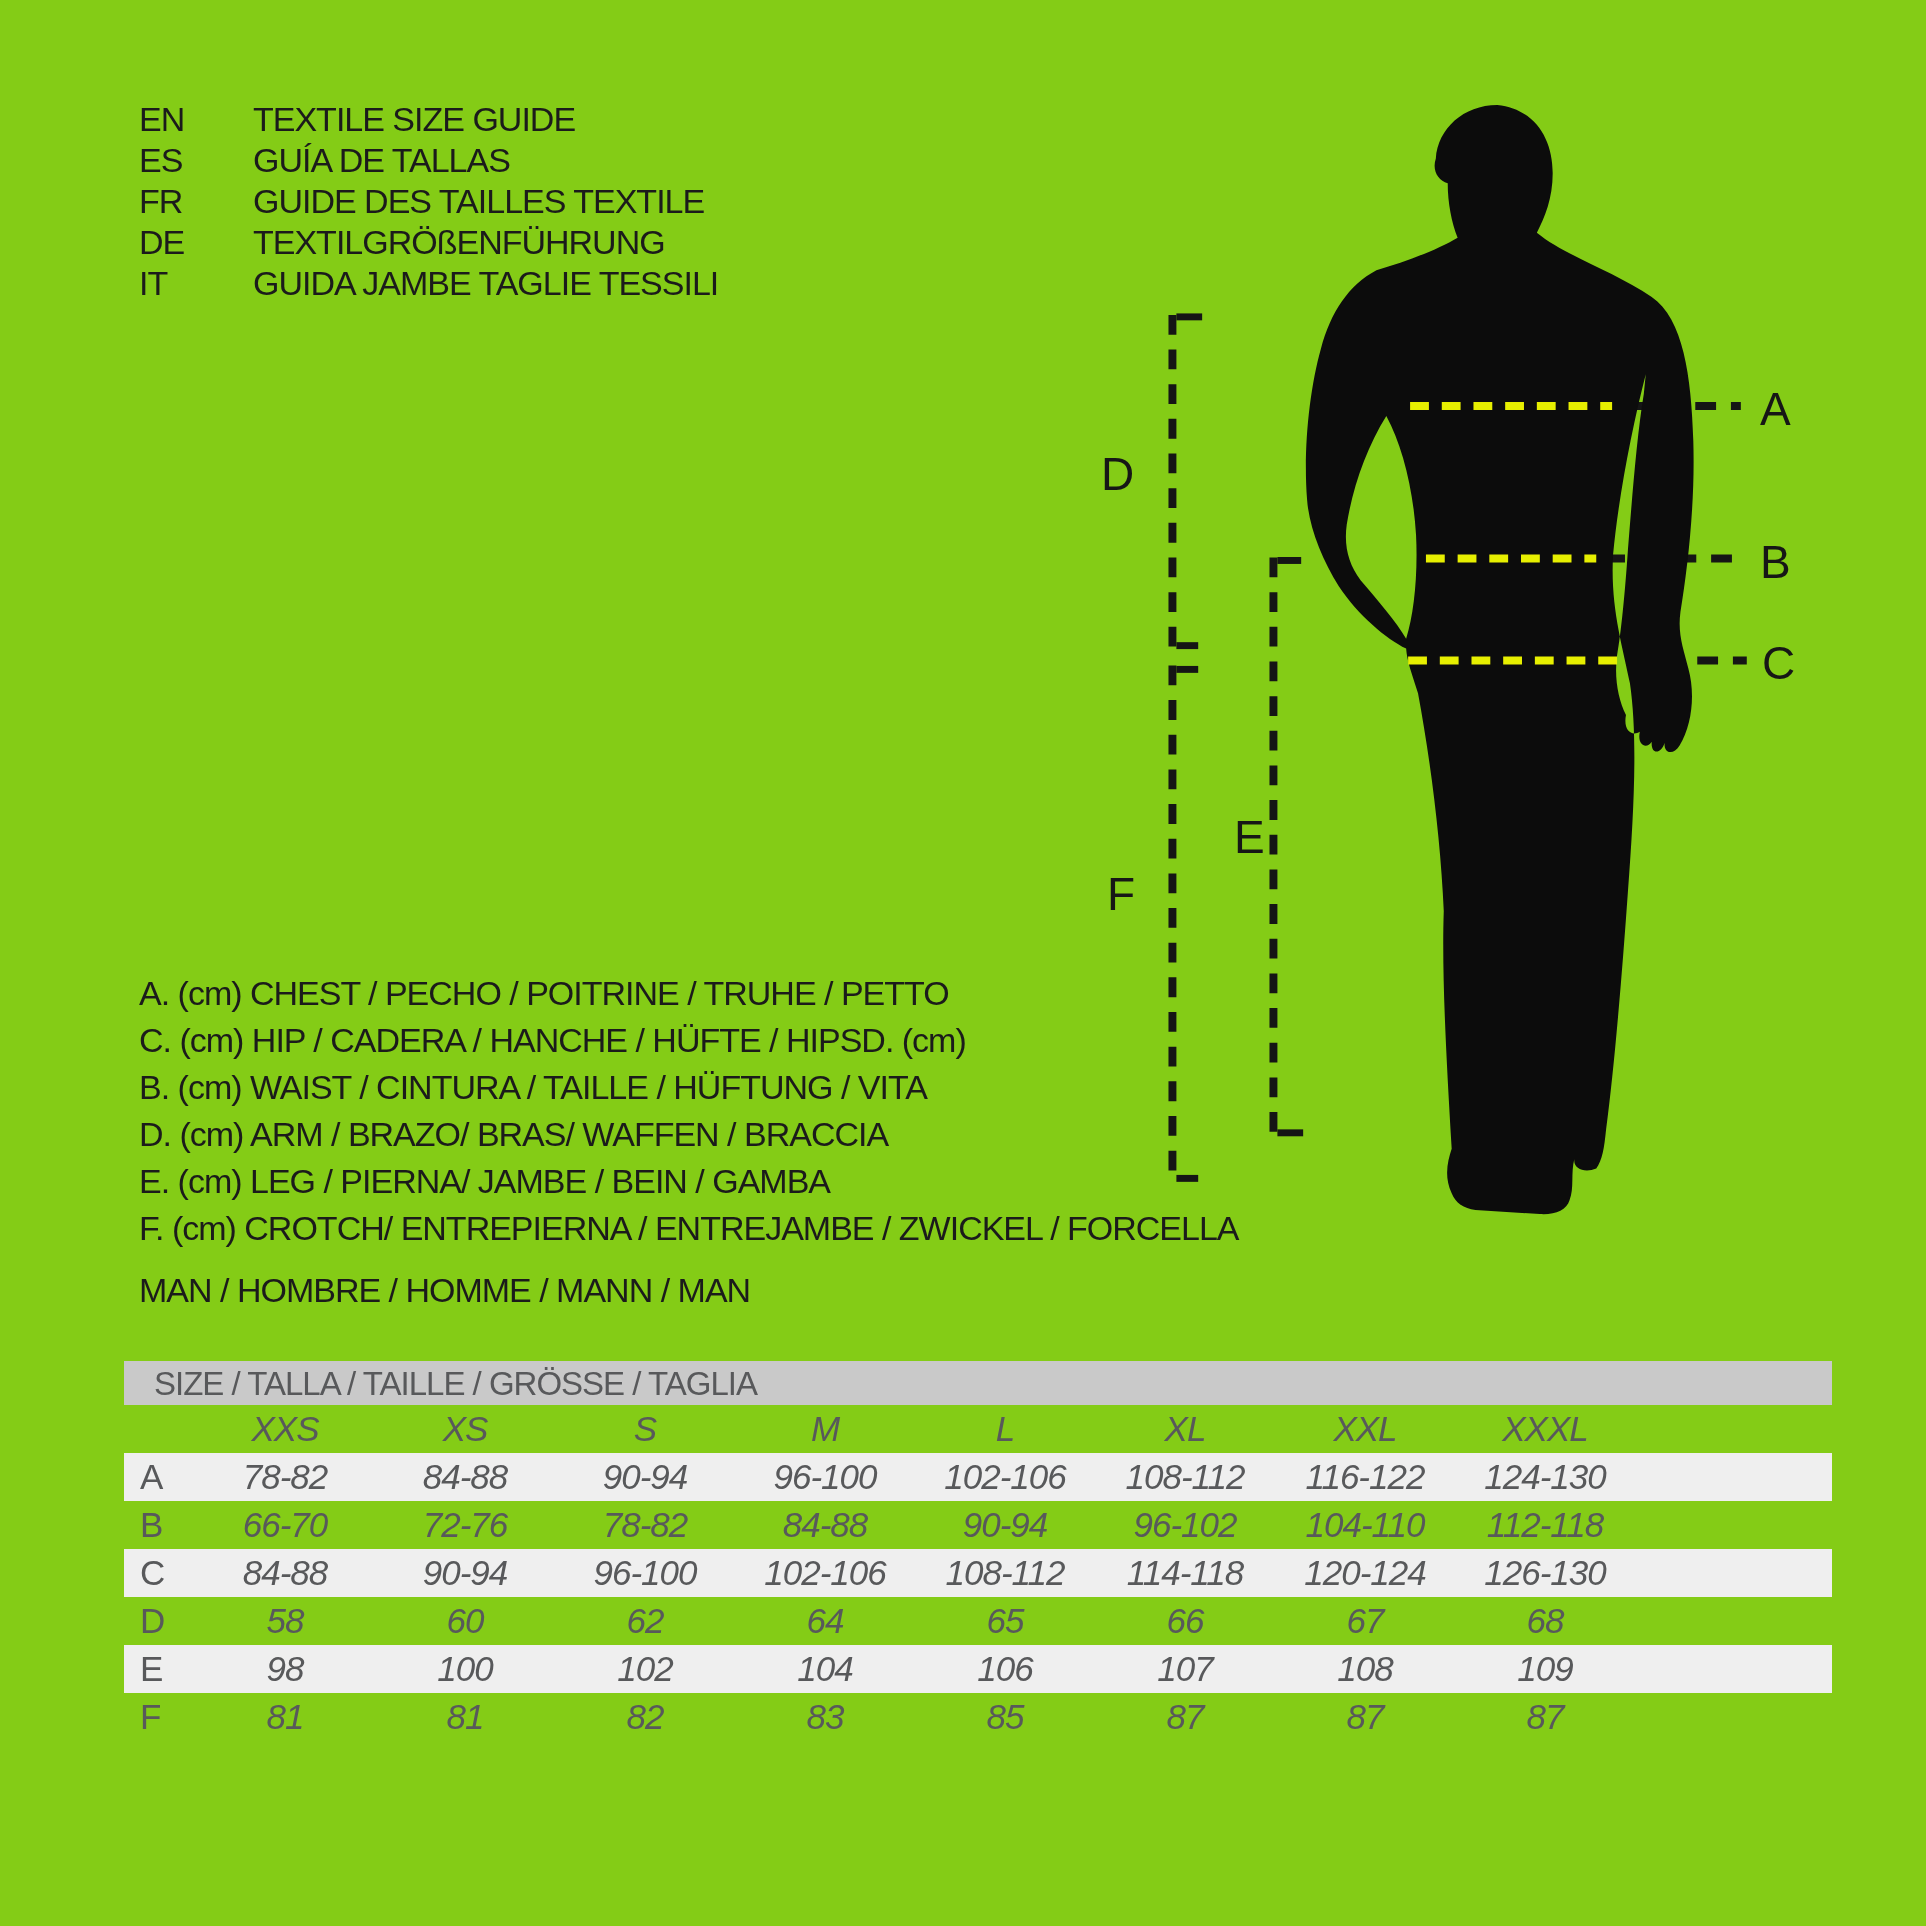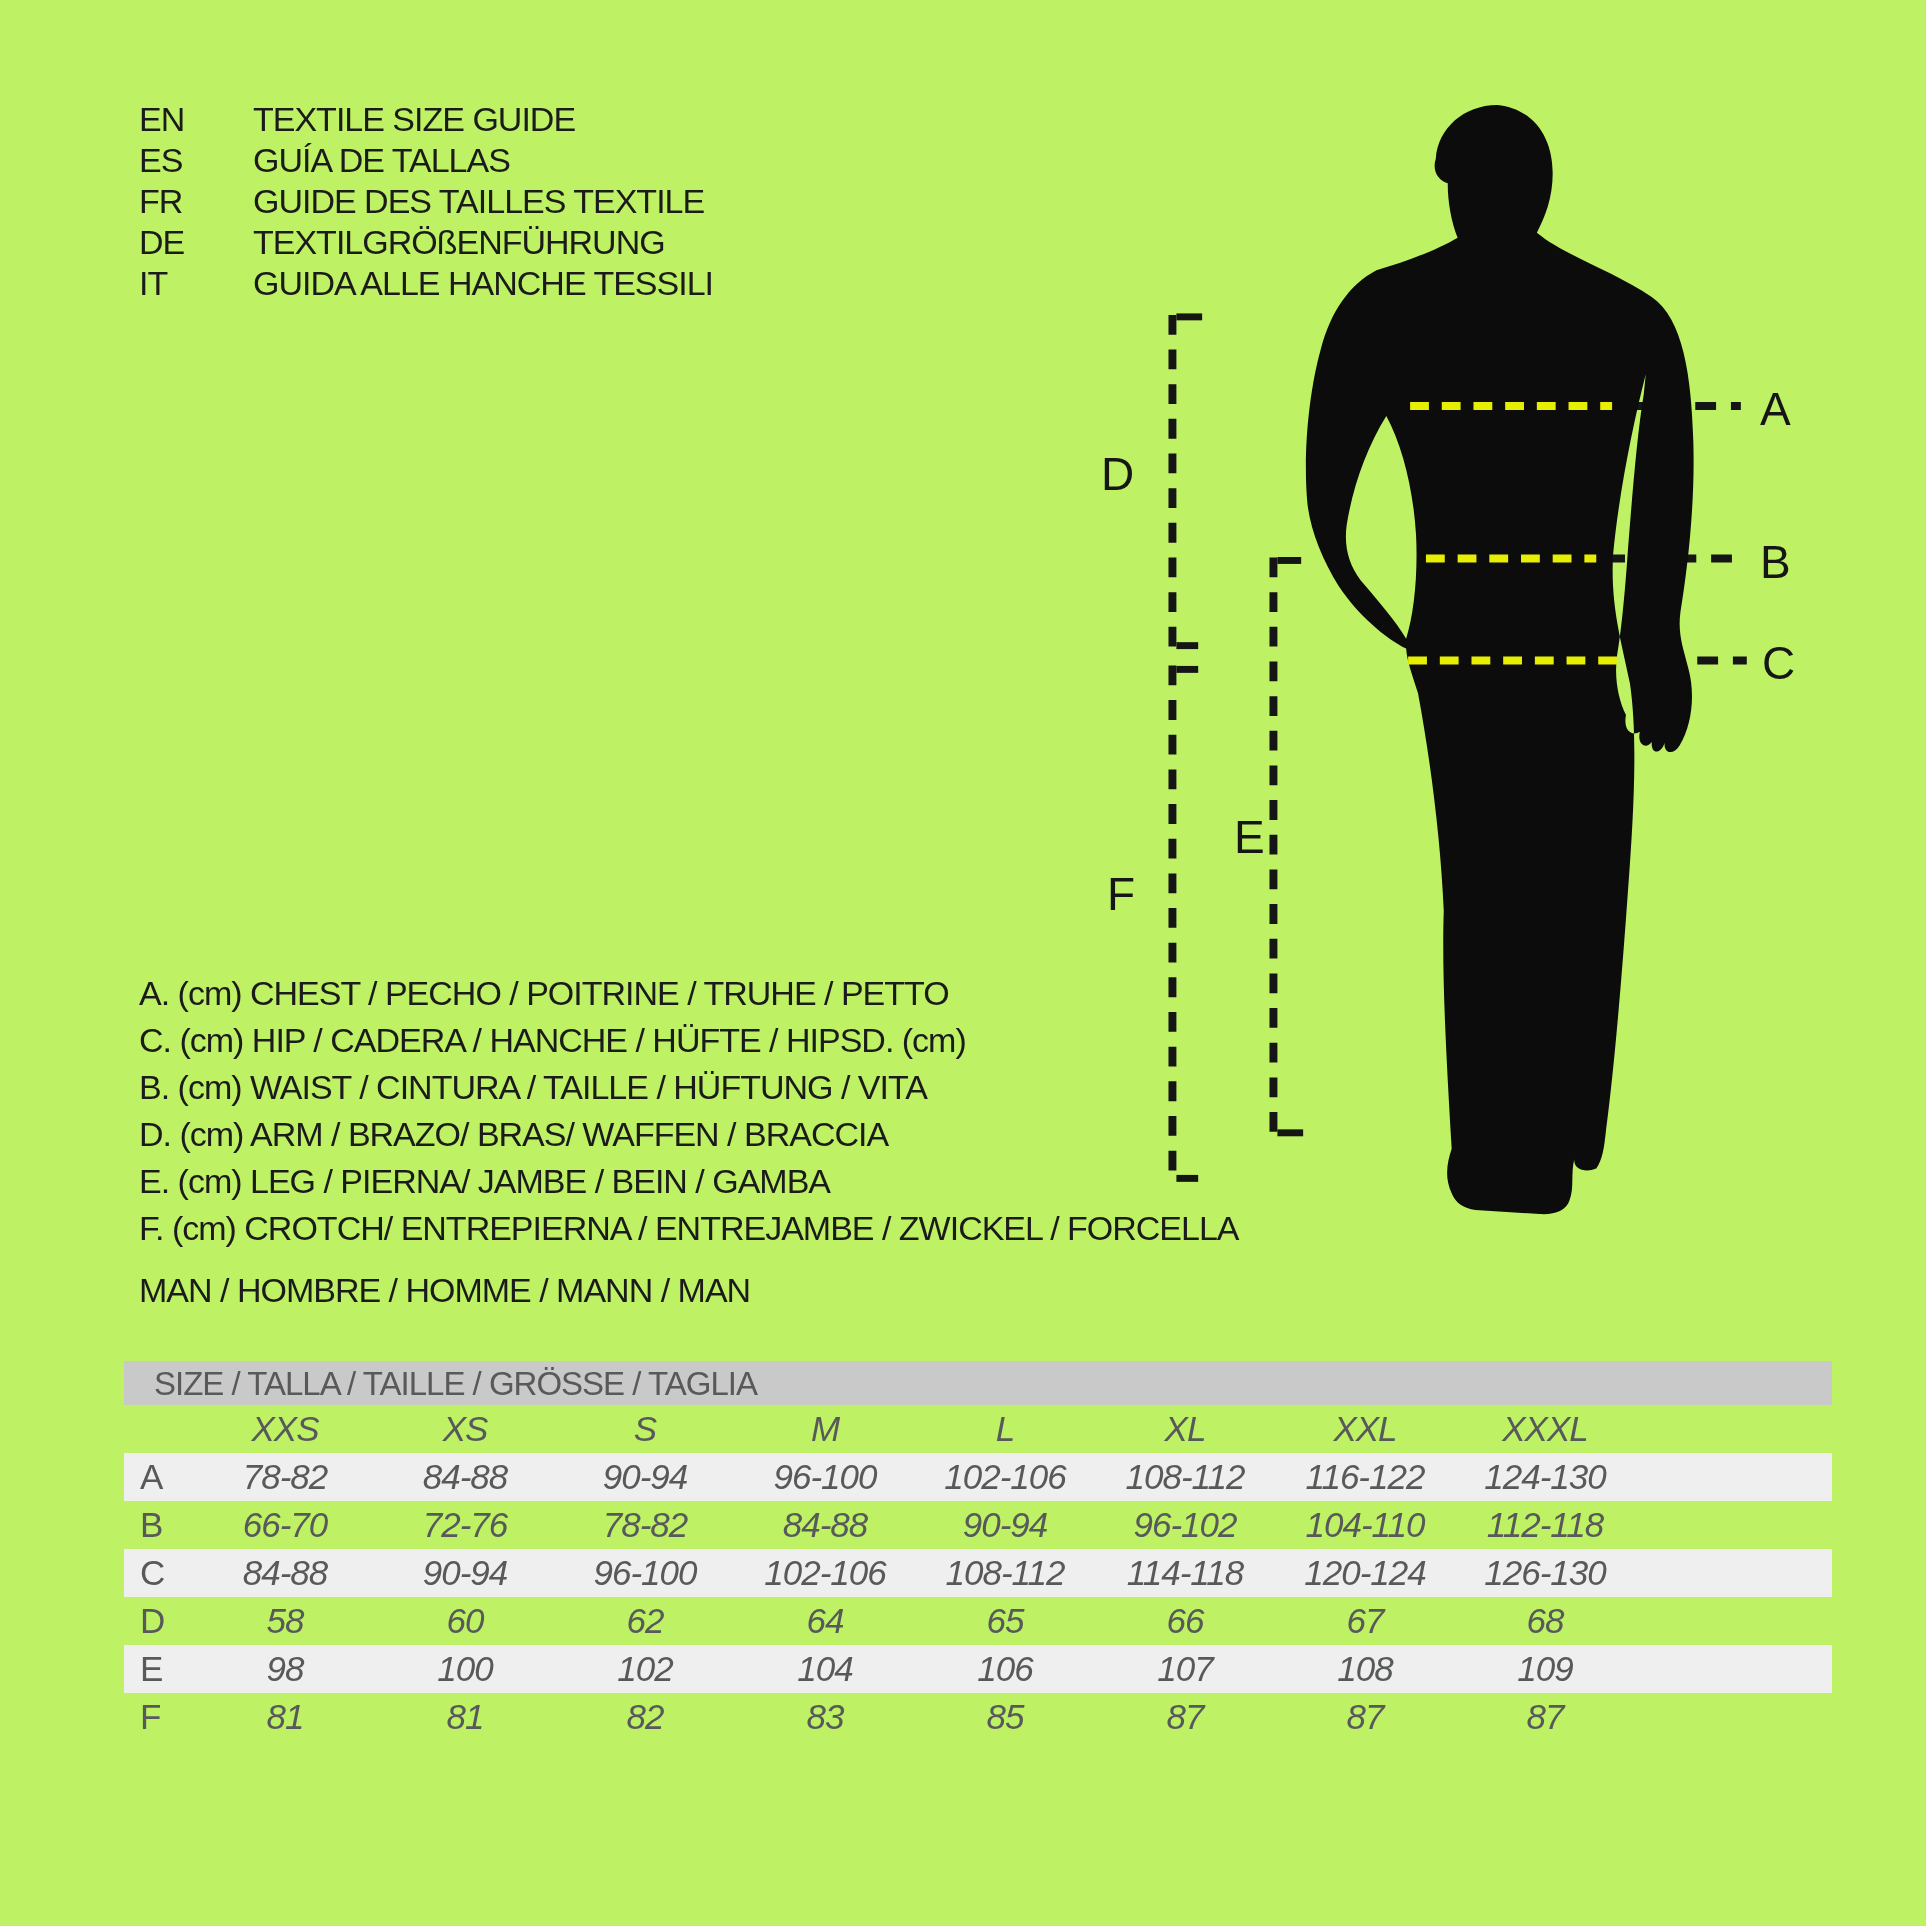--- a/index.html
+++ b/index.html
@@ -1,20 +1,20 @@
 <!DOCTYPE html>
 <html><head>
 <meta charset="utf-8">
 <style>
   html, body { margin: 0; padding: 0; background: #ffffff; }
   .canvas {
     position: relative;
     width: 1927px;
     height: 1927px;
-    background: #bef264;
+    background: #84cc16;
     font-family: "Liberation Sans", sans-serif;
     color: #1b1b1b;
     overflow: hidden;
   }
   
   .titles { position: absolute; left: 139px; top: 99px; }
   .title-row { display: flex; height: 41px; line-height: 41px; font-size: 34px; letter-spacing: -1px; }
   .title-code { width: 114px; }
   
   .figure-svg { position: absolute; left: 0; top: 0; width: 1927px; height: 1927px; }
@@ -53,21 +53,21 @@
     <div class="title-row">
       <span class="title-code">FR</span>
       <span>GUIDE DES TAILLES TEXTILE</span>
     </div>
     <div class="title-row">
       <span class="title-code">DE</span>
       <span>TEXTILGRÖßENFÜHRUNG</span>
     </div>
     <div class="title-row">
       <span class="title-code">IT</span>
-      <span>GUIDA ALLE HANCHE TESSILI</span>
+      <span>GUIDA JAMBE TAGLIE TESSILI</span>
     </div>
   </section>
 
   <svg class="figure-svg" viewBox="0 0 1946 1946" aria-hidden="true">
 
     <line x1="1640" y1="410" x2="1758" y2="410" stroke="#151515" stroke-width="8" stroke-dasharray="21 15"></line>
     <line x1="1620" y1="564" x2="1762" y2="564" stroke="#151515" stroke-width="8" stroke-dasharray="21 15"></line>
     <line x1="1642" y1="667" x2="1764" y2="667" stroke="#151515" stroke-width="8" stroke-dasharray="21 15"></line>
 
     <path fill-rule="evenodd" d="M 1512 106

